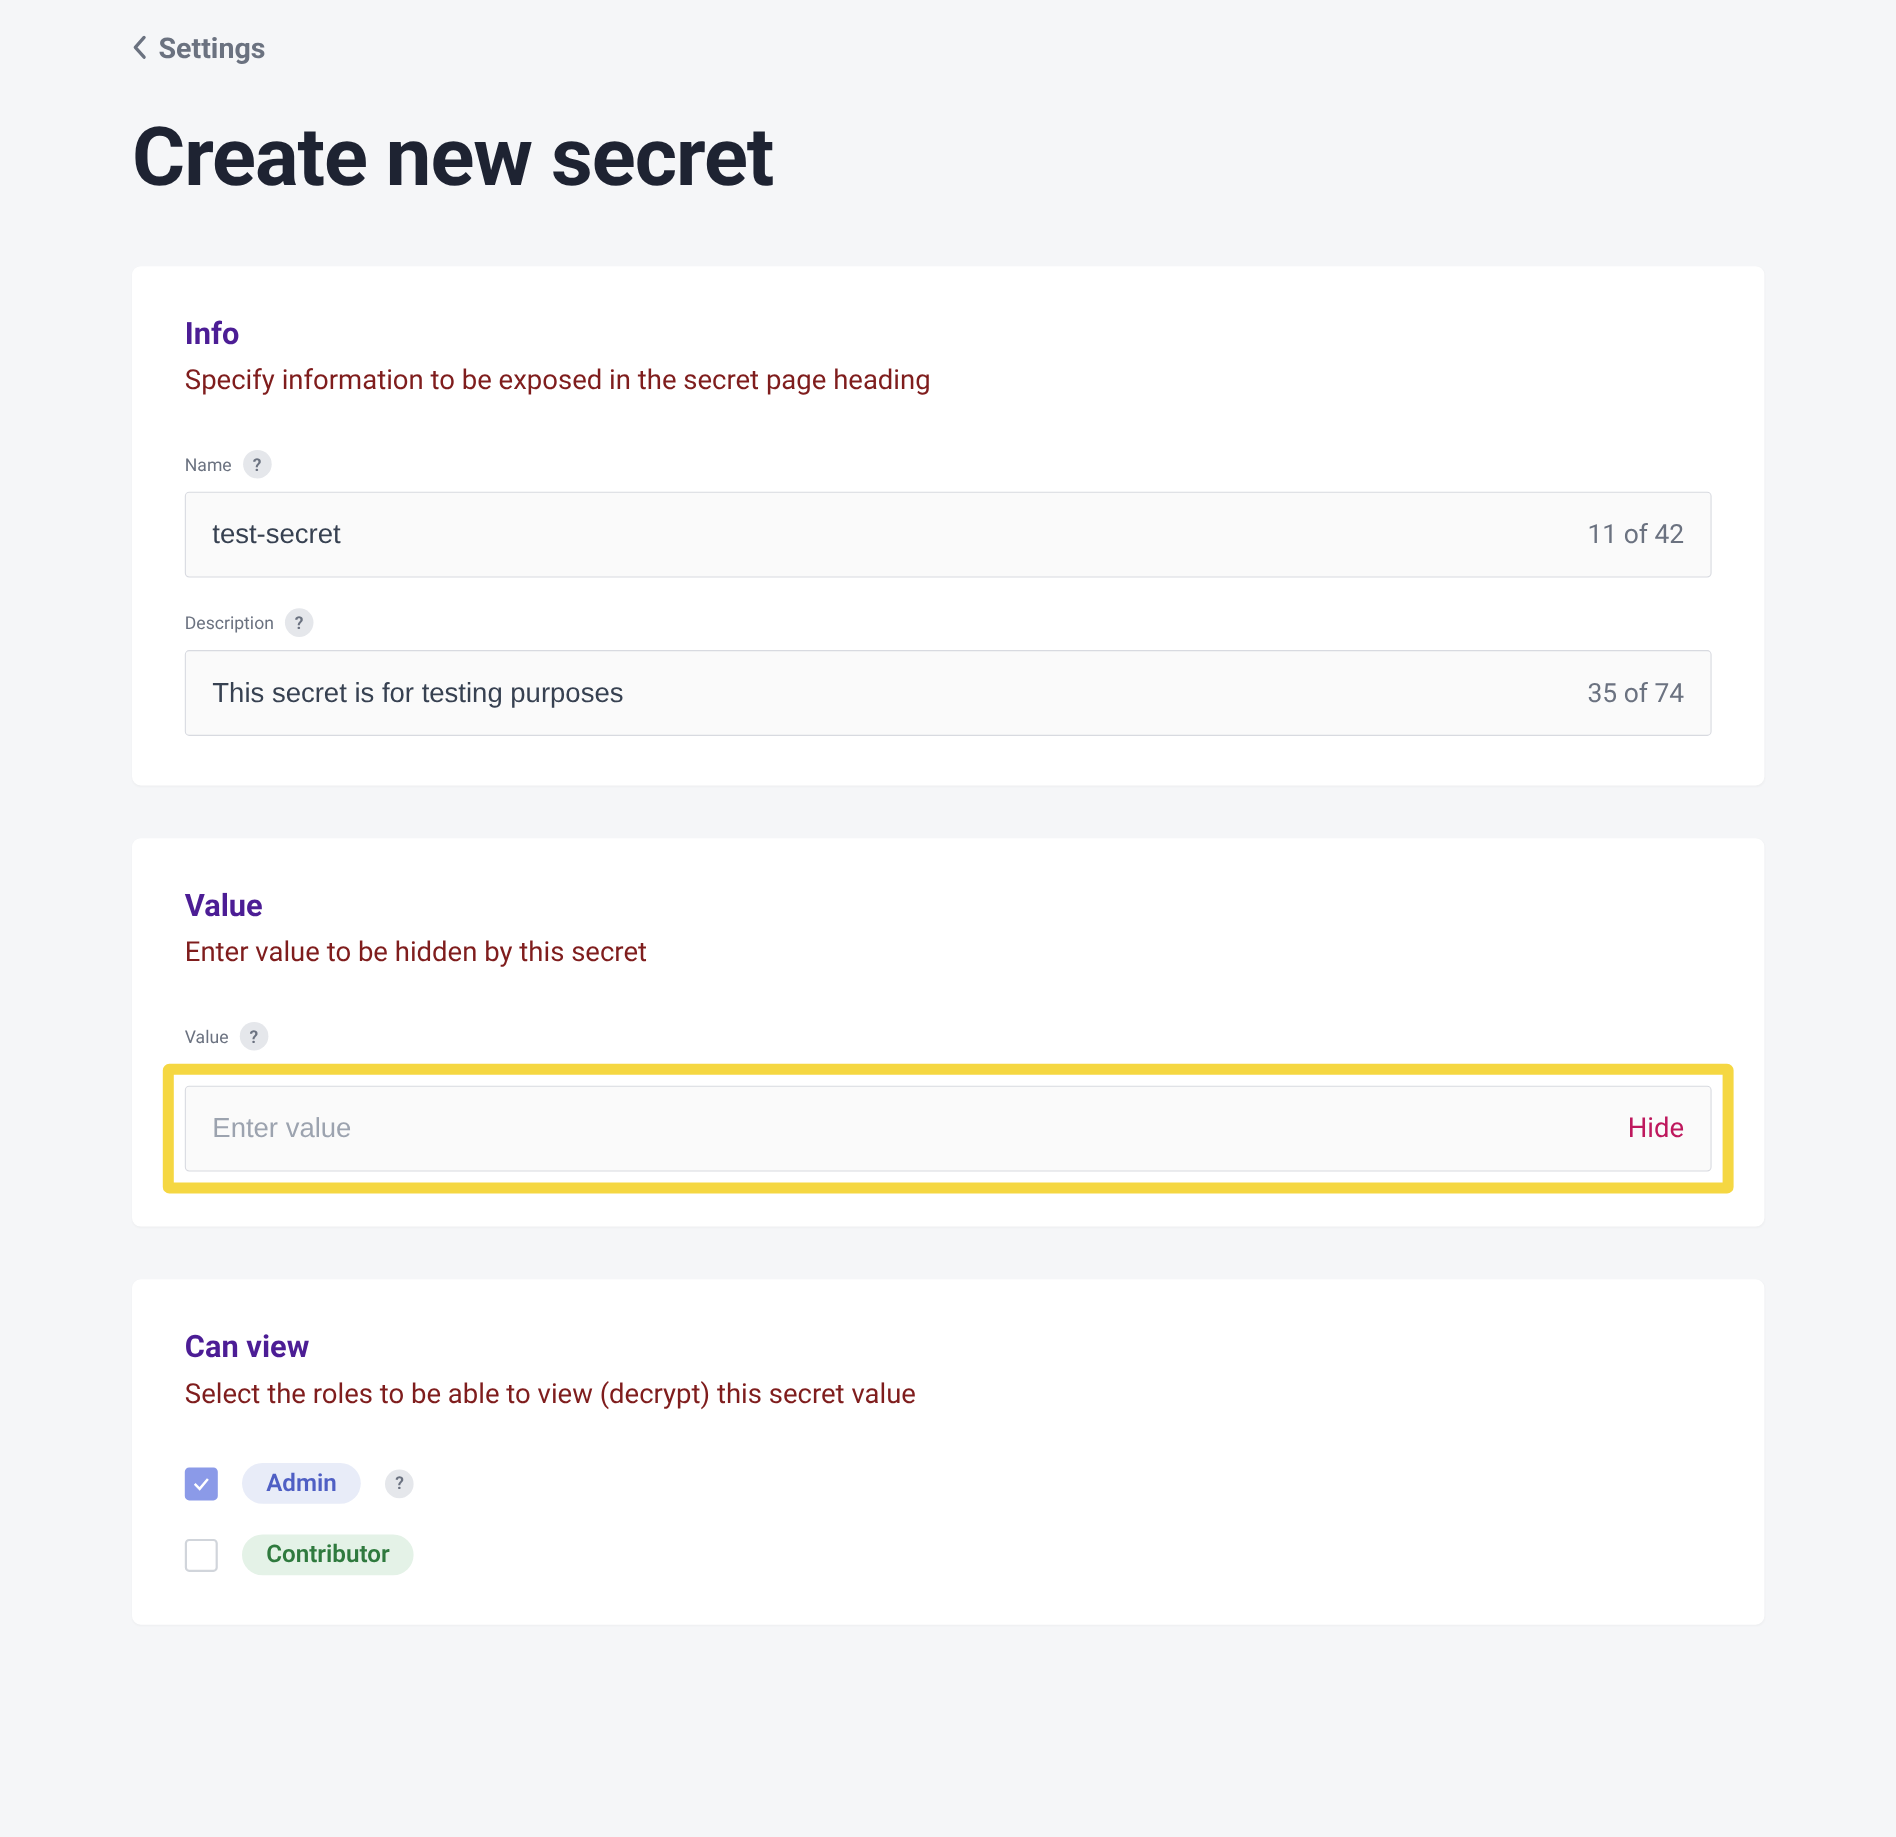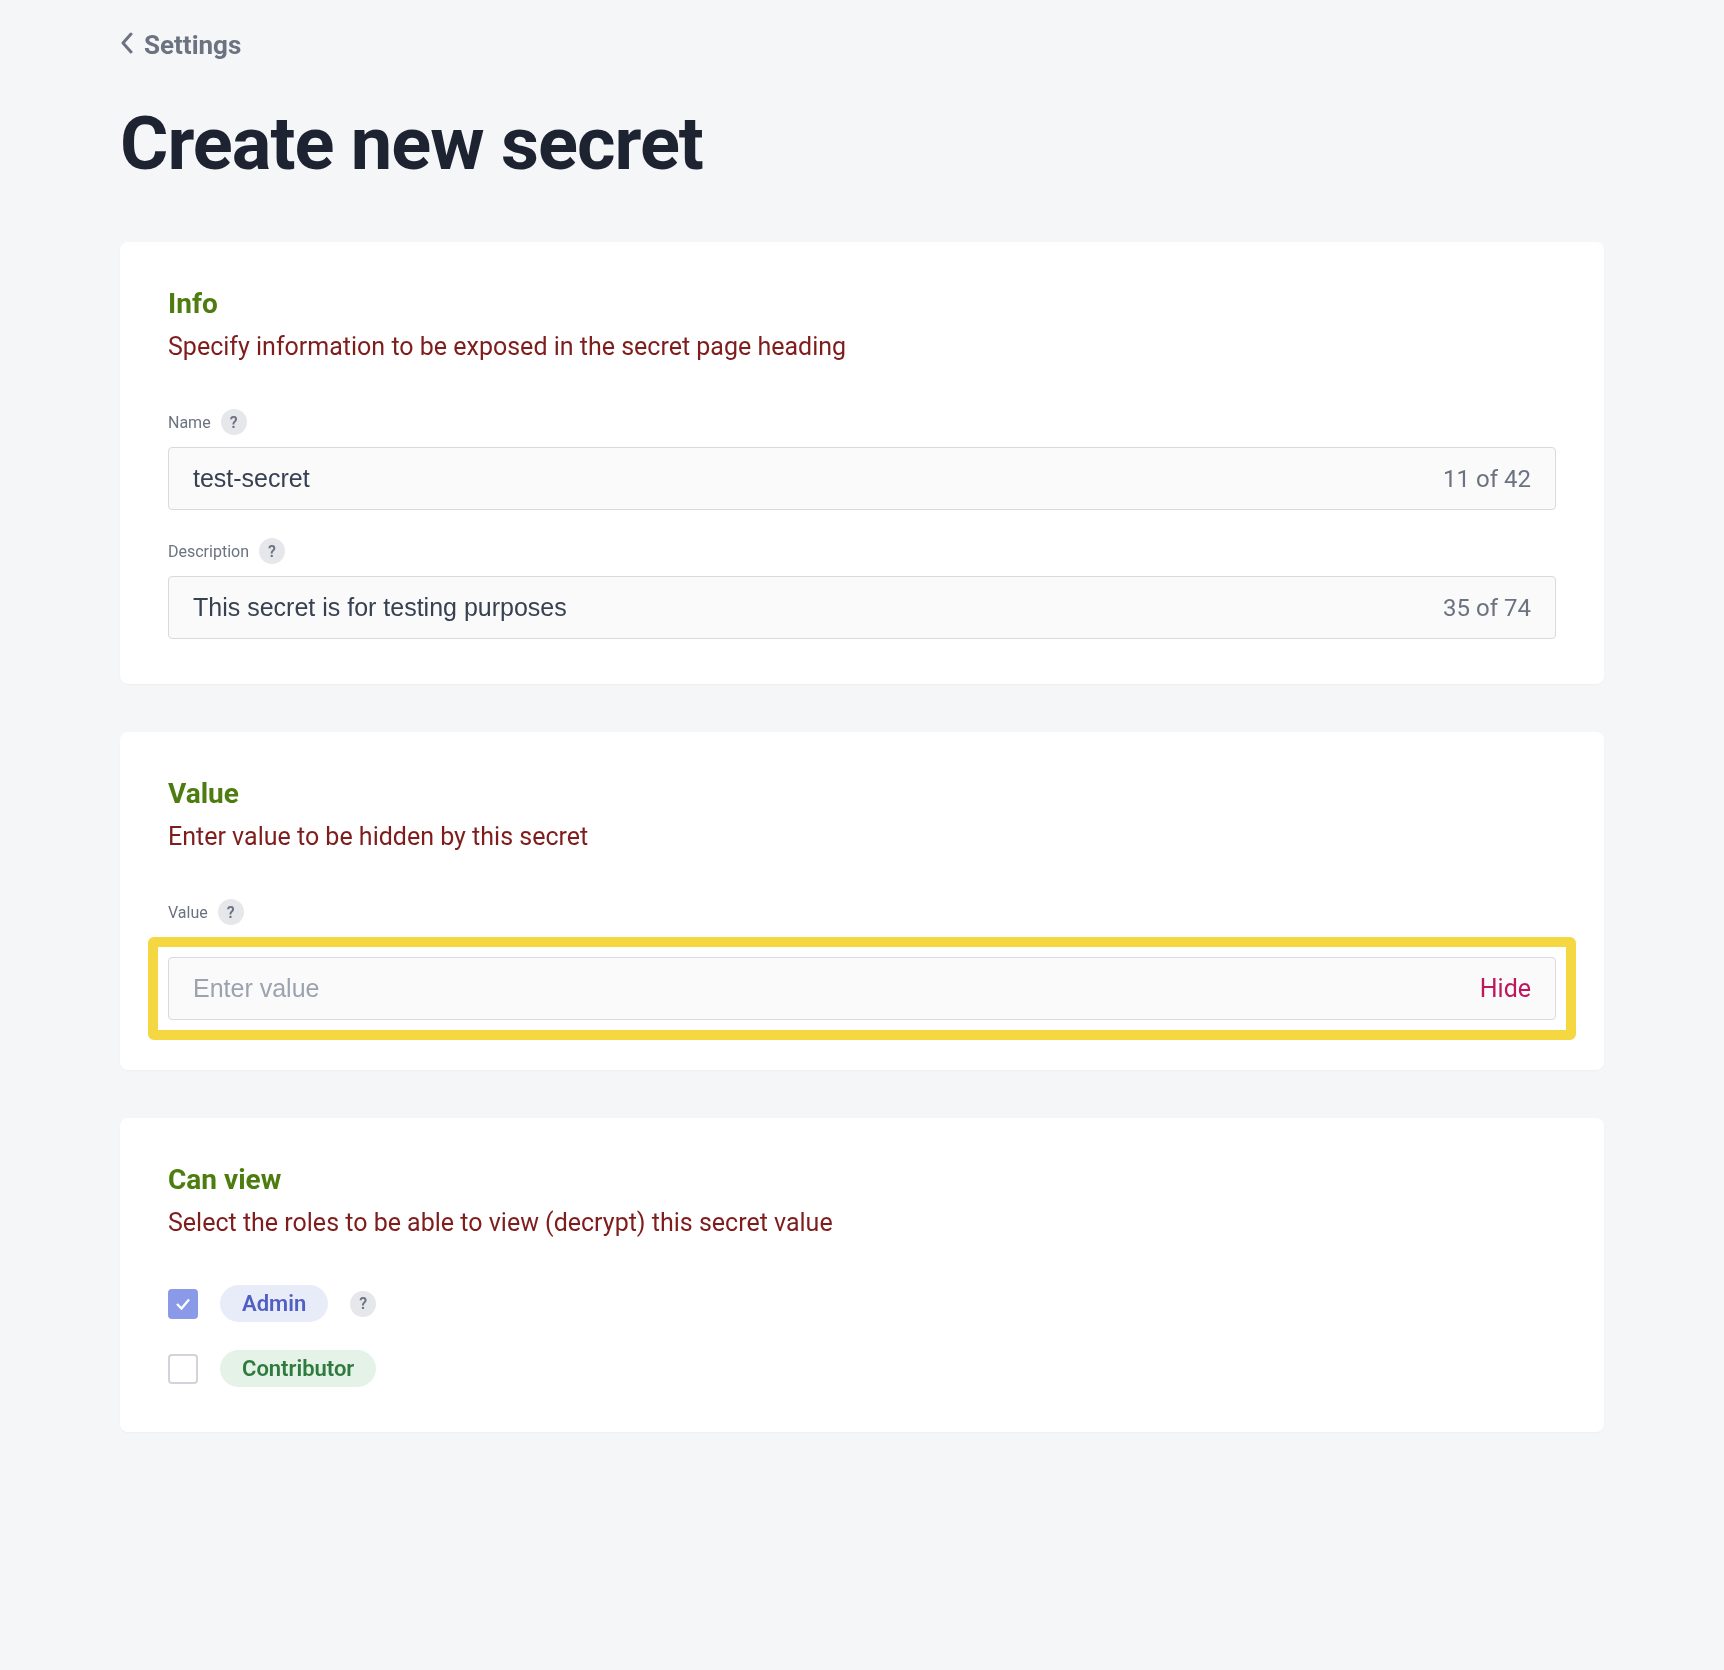--- a/index.html
+++ b/index.html
@@ -40,21 +40,21 @@
     .card {
       background: #ffffff;
       border-radius: 8px;
       padding: 45px 48px;
       margin-bottom: 48px;
       box-shadow: 0 1px 2px rgba(0,0,0,0.03);
     }
     .section-title {
       font-size: 28px;
       font-weight: 700;
-      color: #4d7c0f;
+      color: #4c1d95;
       margin-bottom: 12px;
     }
     .section-subtitle {
       font-size: 25px;
       color: #7f1d1d;
       margin-bottom: 48px;
       font-weight: 400;
     }
     .field {
       margin-bottom: 28px;
@@ -87,21 +87,21 @@
       cursor: pointer;
     }
     .input-wrap {
       position: relative;
       display: flex;
       align-items: center;
       background: #fafafa;
       border: 1px solid #d8dae0;
       border-radius: 4px;
       padding: 12px 24px;
-      height: 63px;
+      height: 78px;
     }
     .input-wrap input {
       flex: 1;
       border: none;
       background: transparent;
       font-size: 25px;
       color: #374151;
       outline: none;
       height: 100%;
     }

